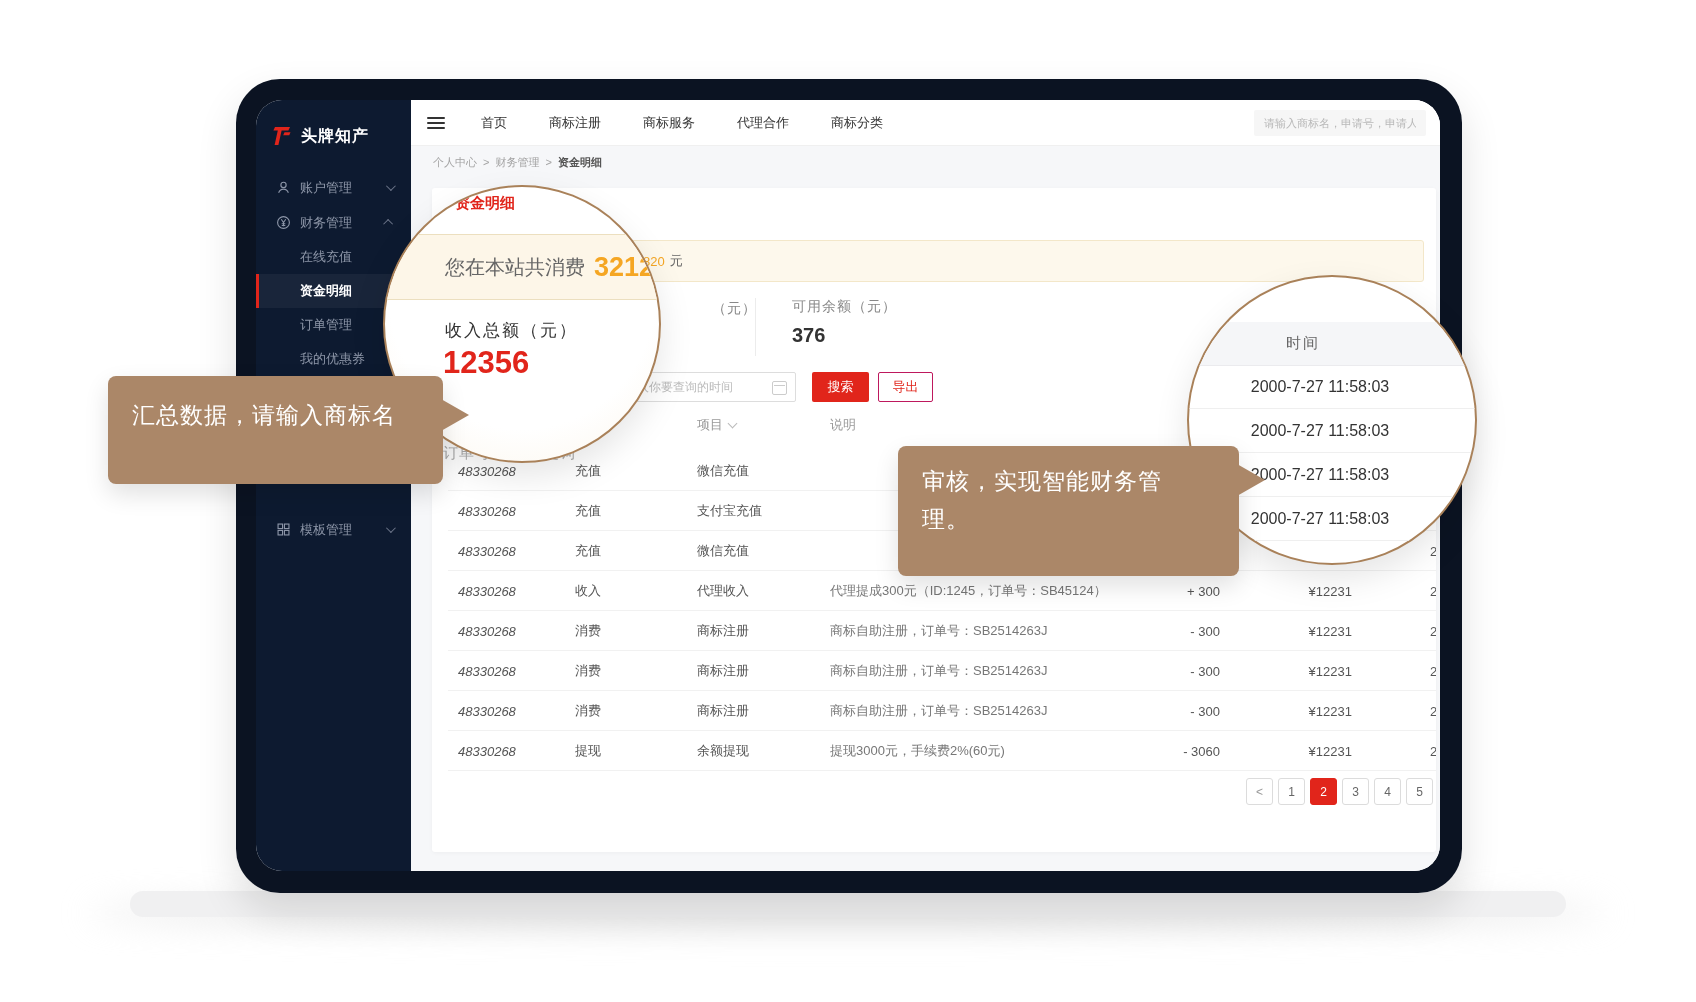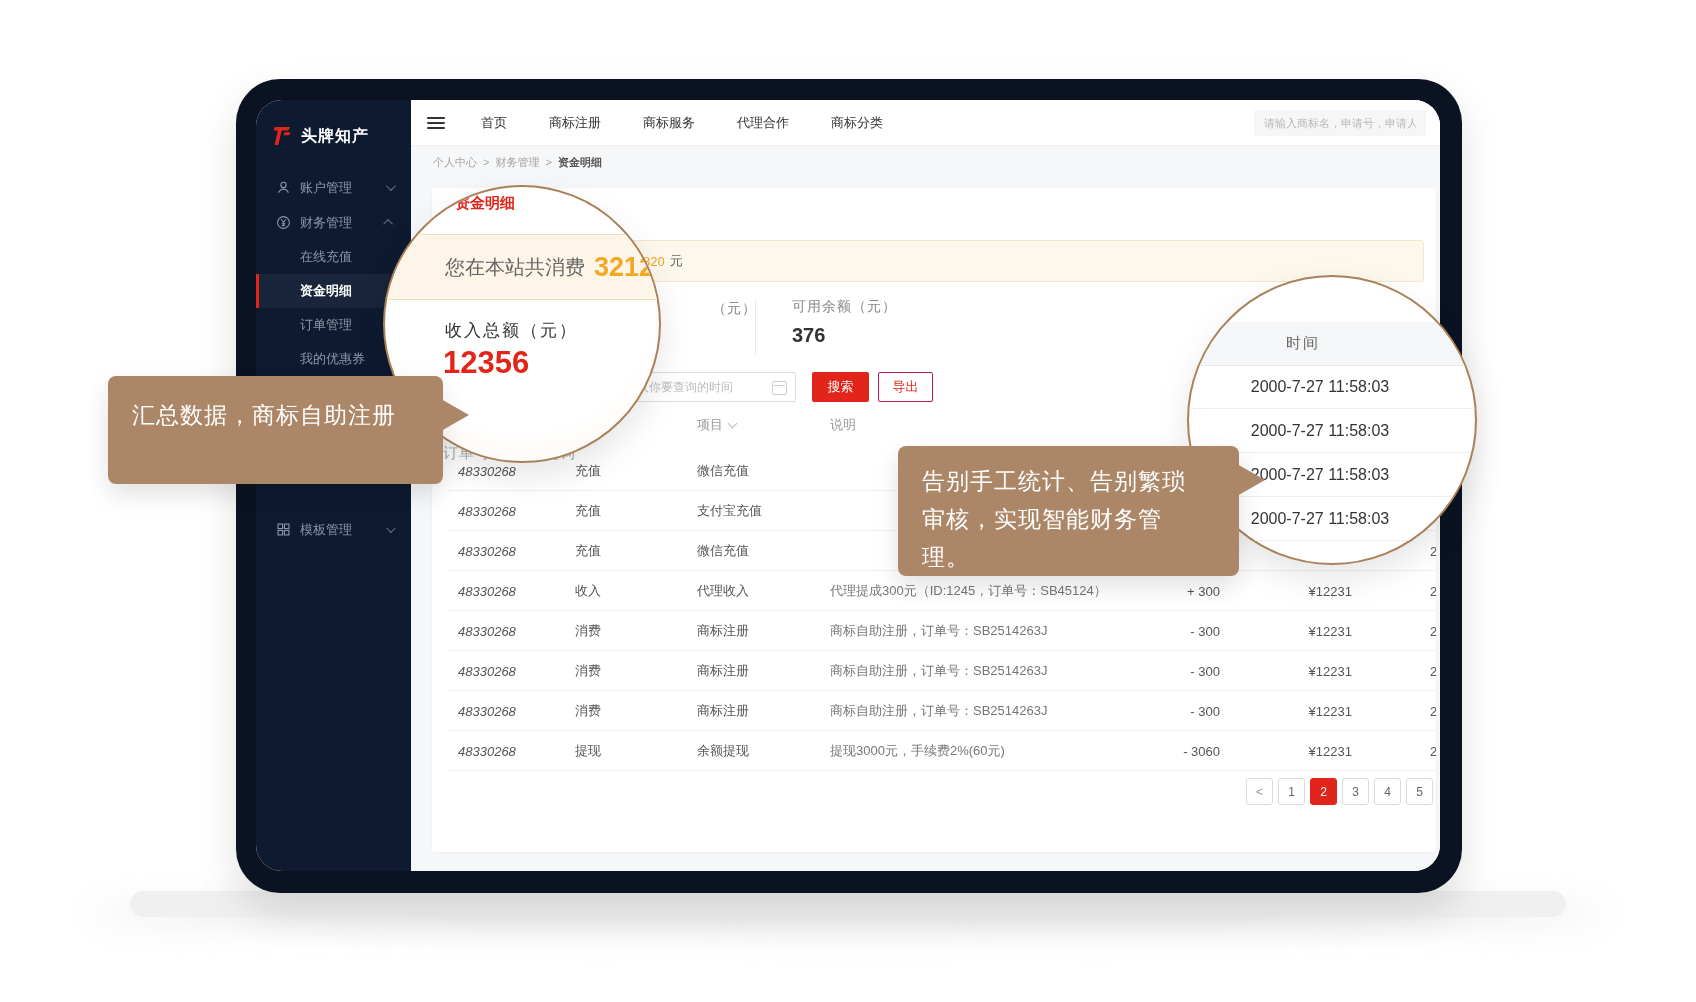--- a/index.html
+++ b/index.html
@@ -363,20 +363,19 @@
     <div class="rc-header">时间</div>
     <div class="rc-times" id="rc-times">
         <div class="rc-time">2000-7-27 11:58:03</div>
         <div class="rc-time">2000-7-27 11:58:03</div>
         <div class="rc-time">2000-7-27 11:58:03</div>
         <div class="rc-time">2000-7-27 11:58:03</div>
       </div>
   </div>
 
   <div class="callout callout-left">
-    <div class="co-line">汇总数据，商标自助注册</div>
+    <div class="co-line">汇总数据，请输入商标名</div>
   </div>
   <div class="callout callout-right">
-    <div class="co-line">告别手工统计、告别繁琐</div>
     <div class="co-line">审核，实现智能财务管</div>
     <div class="co-line">理。</div>
   </div>
 </div>
 
 </body></html>

